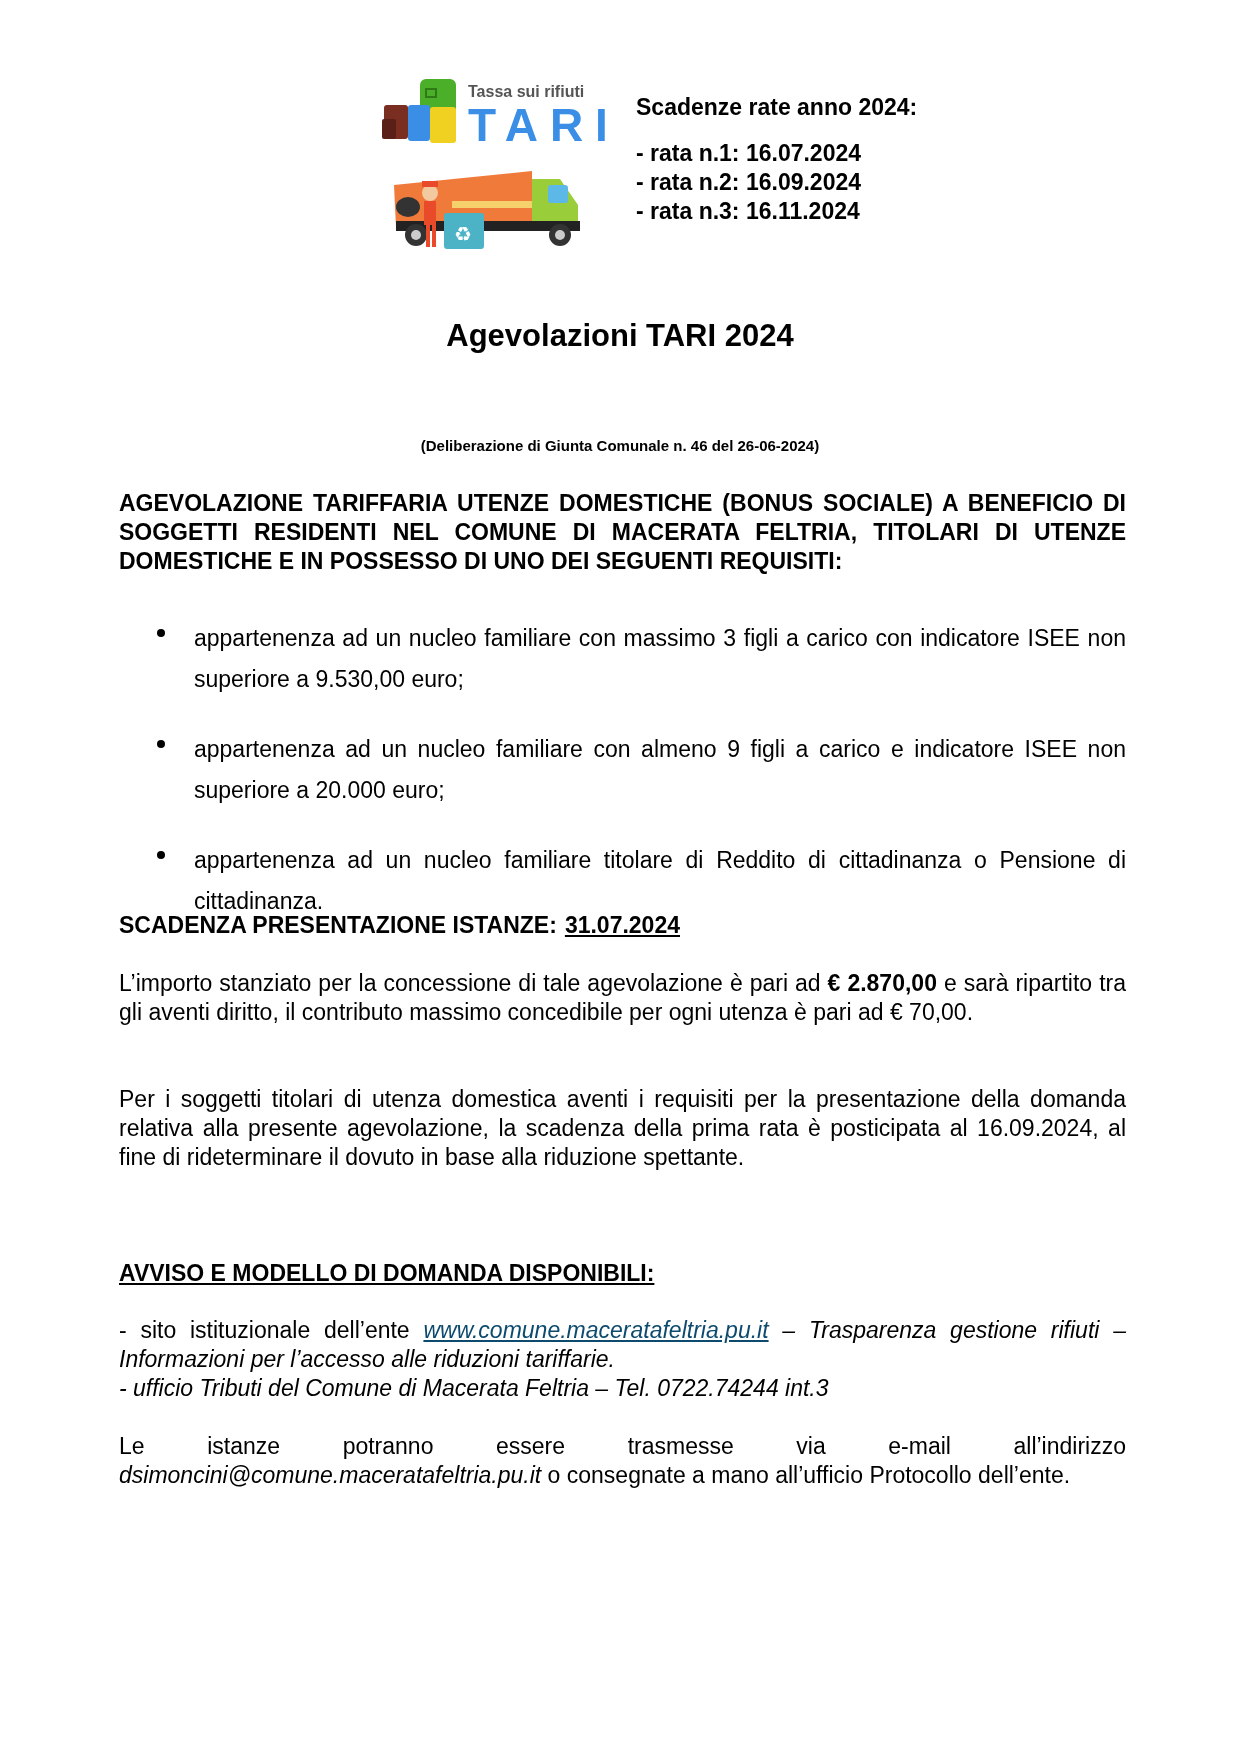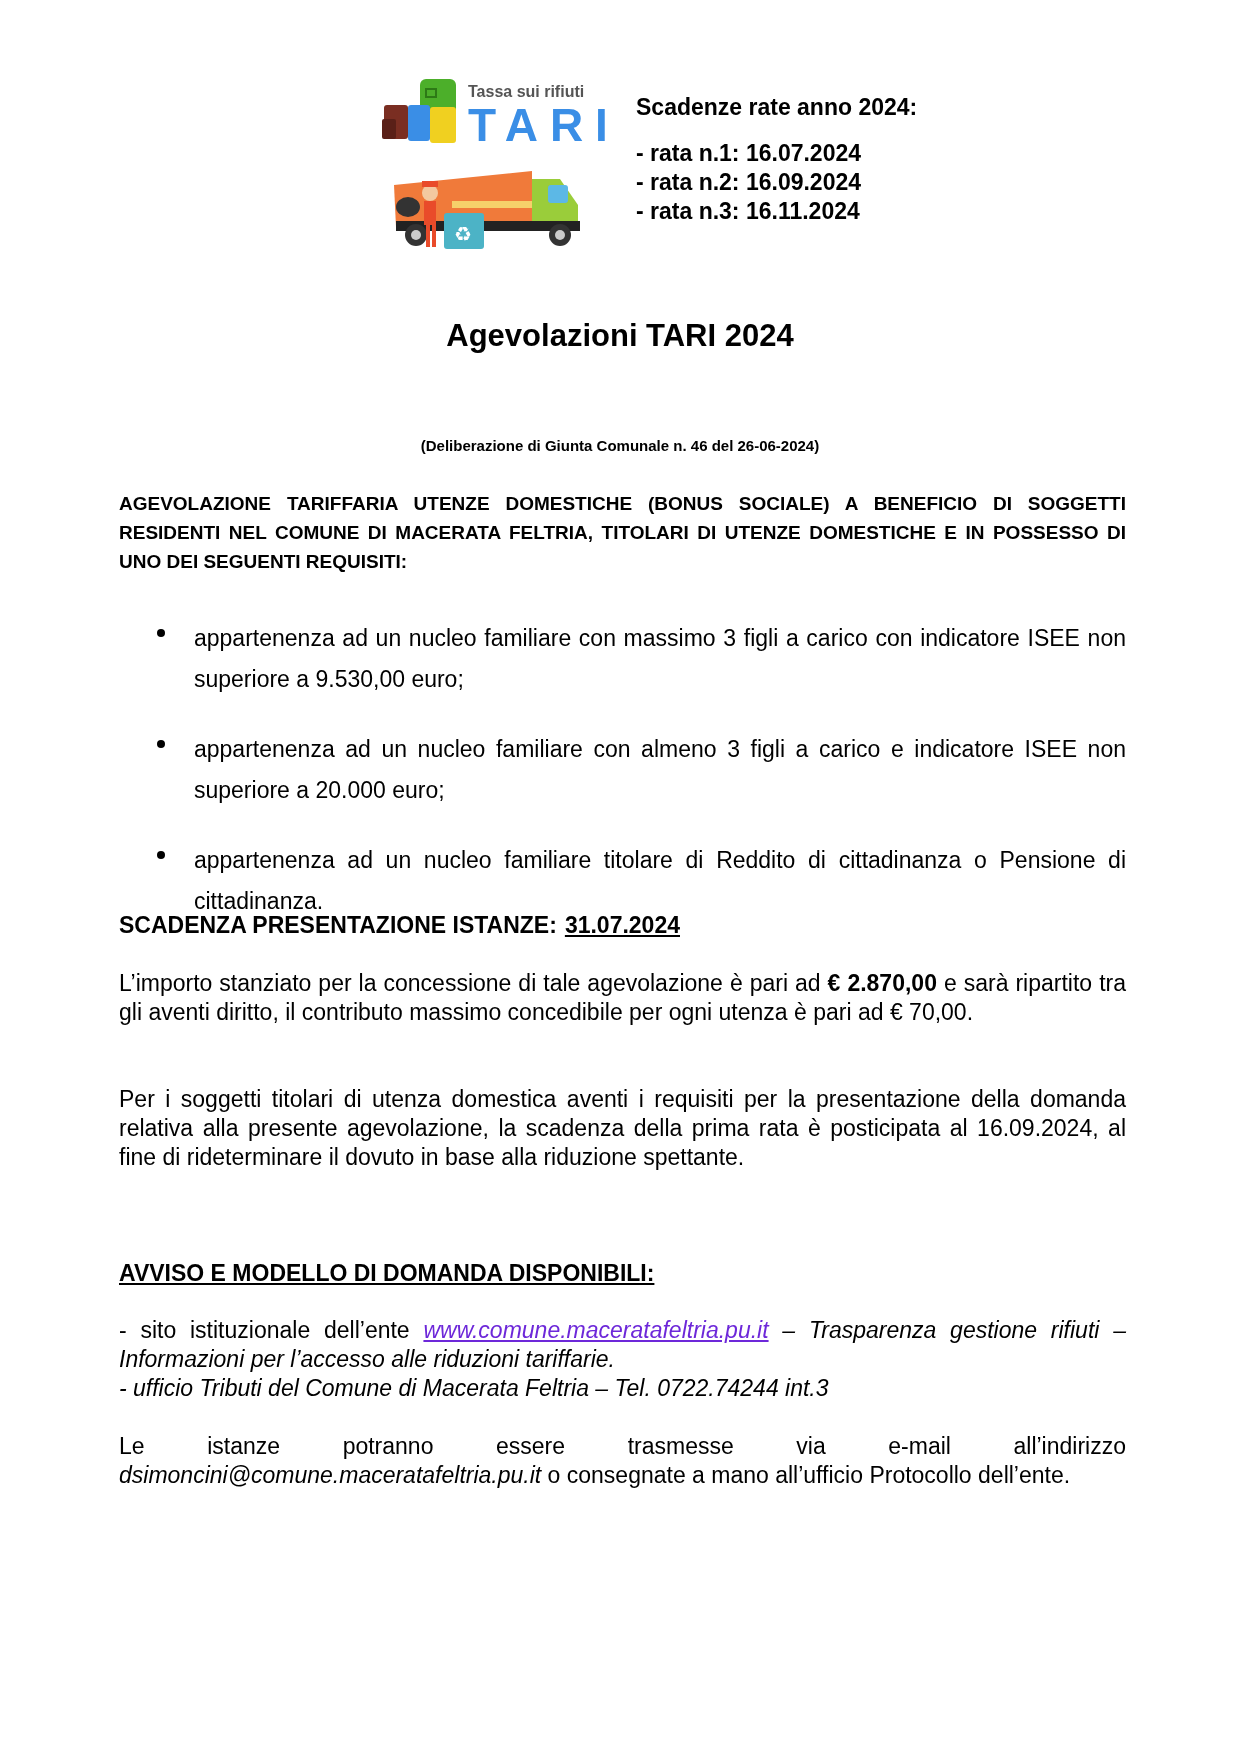--- a/index.html
+++ b/index.html
@@ -11,36 +11,36 @@
     .logo { position: absolute; left: 382px; top: 75px; width: 226px; height: 175px; }
     .deadlines { position: absolute; left: 636px; top: 93px; font-weight: bold; font-size: 23px; line-height: 29px; }
     .deadlines .dl-title { margin-bottom: 17px; }
 
     .title { position: absolute; left: 0; width: 1240px; text-align: center; }
     .main-title { top: 318px; font-size: 31px; font-weight: bold; }
     .subtitle { top: 380px; font-size: 23px; font-weight: bold; text-decoration: underline; }
     .delib { top: 437px; font-size: 15px; font-weight: bold; }
 
     .block { position: absolute; left: 119px; width: 1007px; }
-    .req-heading { top: 489px; font-size: 19px; font-weight: bold; line-height: 29px; text-align: justify; }
+    .req-heading { top: 489px; font-size: 23px; font-weight: bold; line-height: 29px; text-align: justify; }
 
     .bullets { top: 618px; margin: 0; padding: 0; list-style: none; font-size: 23px; line-height: 41px; }
     .bullets li { position: relative; padding-left: 75px; text-align: justify; margin-bottom: 29px; }
     .bullets li .dot { position: absolute; left: 38px; top: 11px; width: 8px; height: 8px; border-radius: 50%; background: #000; }
 
     .deadline-line { top: 912px; font-size: 23px; font-weight: bold; }
     .deadline-line .date { text-decoration: underline; margin-left: 8px; }
 
     .para { font-size: 23px; line-height: 29px; text-align: justify; text-align-last: left; }
     .p1 { top: 969px; }
     .p2 { top: 1085px; }
 
     .avviso { top: 1260px; font-size: 23px; font-weight: bold; text-decoration: underline; }
     .p3 { top: 1316px; }
-    .p3 .link { color: #6d28d9; text-decoration: underline; font-style: italic; }
+    .p3 .link { color: #0c4a6e; text-decoration: underline; font-style: italic; }
     .p3 .it { font-style: italic; }
     .p4 { top: 1432px; }
     .p4 .it { font-style: italic; }
   </style>
 </head>
 <body>
 
 <div class="page">
 
   <div class="logo">
@@ -90,21 +90,21 @@
 
   <div class="block req-heading">AGEVOLAZIONE TARIFFARIA UTENZE DOMESTICHE (BONUS SOCIALE) A BENEFICIO DI SOGGETTI RESIDENTI NEL COMUNE DI MACERATA FELTRIA, TITOLARI DI UTENZE DOMESTICHE E IN POSSESSO DI UNO DEI SEGUENTI REQUISITI:</div>
 
   <ul class="block bullets">
     <li>
       <span class="dot"></span>
       <span>appartenenza ad un nucleo familiare con massimo 3 figli a carico con indicatore ISEE non superiore a 9.530,00 euro;</span>
     </li>
     <li>
       <span class="dot"></span>
-      <span>appartenenza ad un nucleo familiare con almeno 3 figli a carico e indicatore ISEE non superiore a 20.000 euro;</span>
+      <span>appartenenza ad un nucleo familiare con almeno 9 figli a carico e indicatore ISEE non superiore a 20.000 euro;</span>
     </li>
     <li>
       <span class="dot"></span>
       <span>appartenenza ad un nucleo familiare titolare di Reddito di cittadinanza o Pensione di cittadinanza.</span>
     </li>
   </ul>
 
   <div class="block deadline-line">
     <span>SCADENZA PRESENTAZIONE ISTANZE:</span><span class="date">31.07.2024</span>
   </div>

